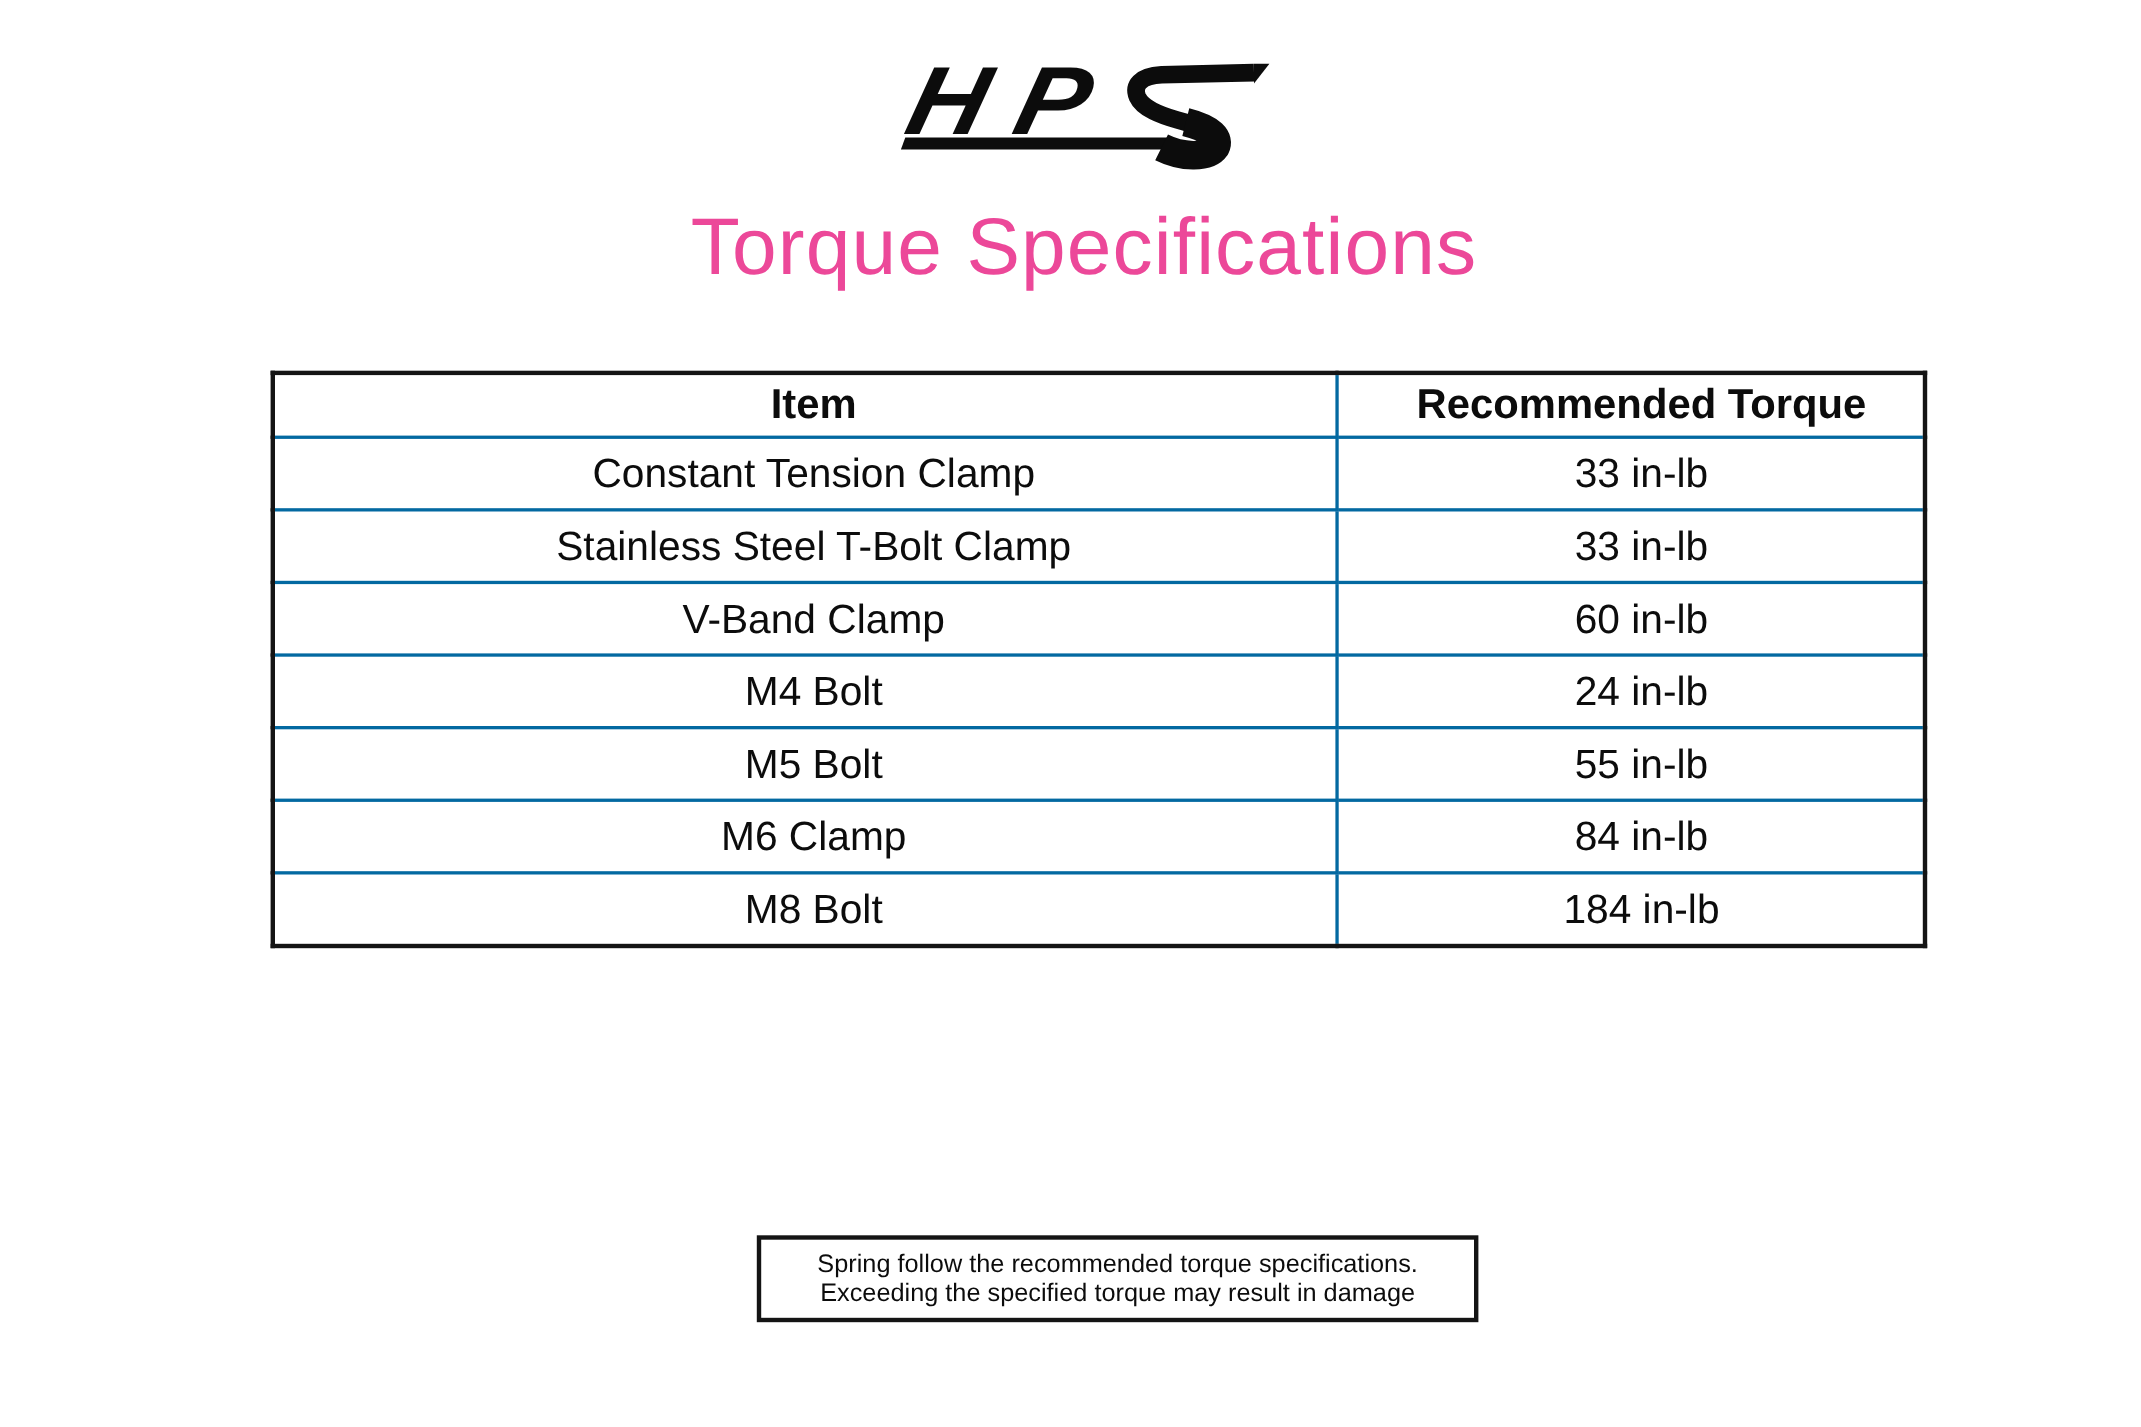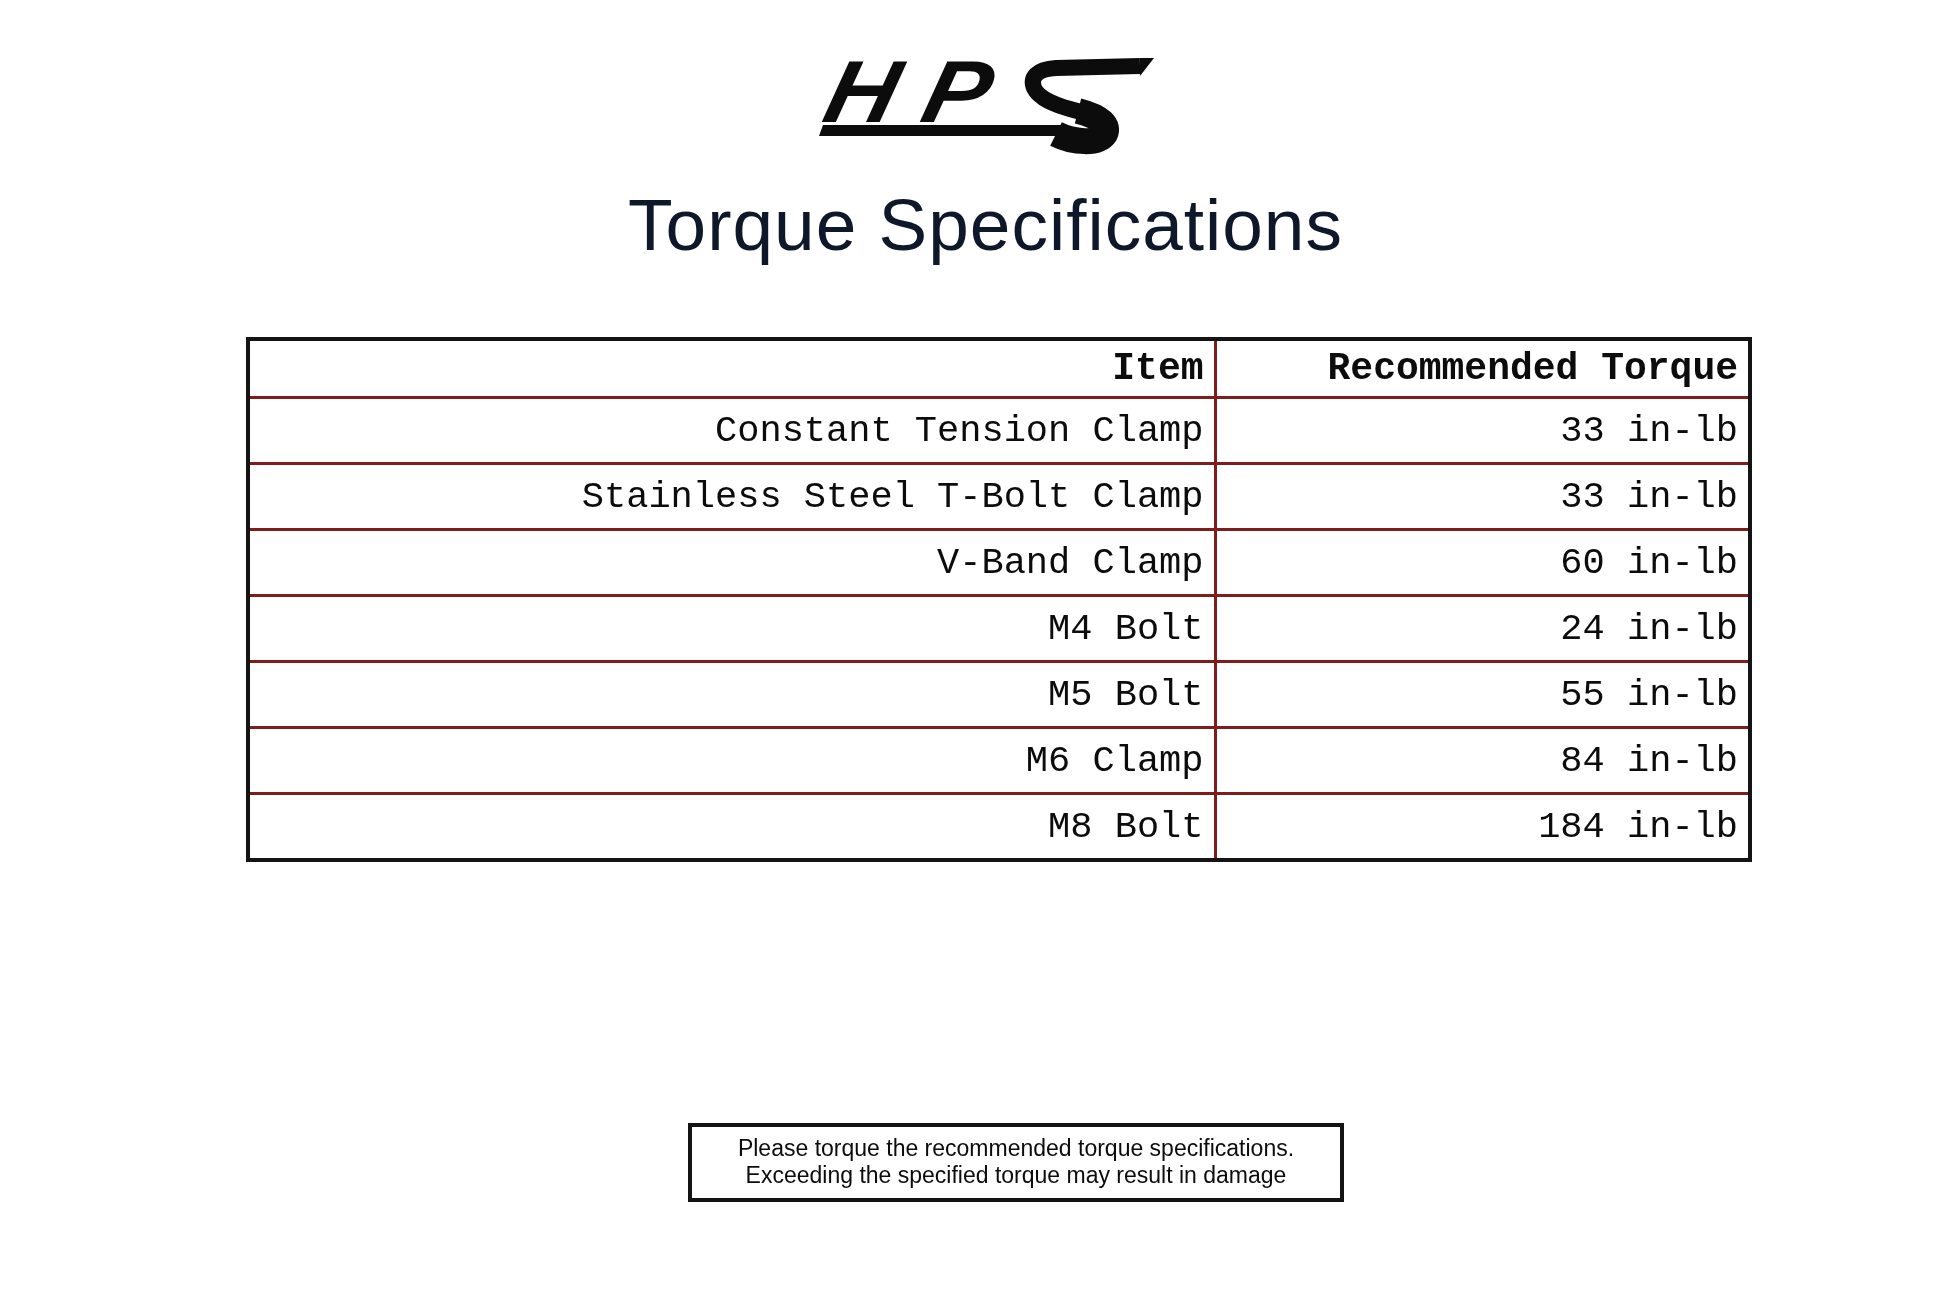--- a/index.html
+++ b/index.html
@@ -40,42 +40,41 @@
     position: absolute;
     left: 0;
     right: 0;
     top: 184px;
     margin: 0;
     text-align: center;
     font-size: 73px;
     line-height: 82px;
     font-weight: 400;
     letter-spacing: 1px;
-    color: #0f172a;
+    color: #ec4899;
     padding-left: 25px;
   }
 
   
   .spec-table {
     position: absolute;
     left: 246px;
     top: 337px;
     width: 1502px;
     border-collapse: collapse;
     table-layout: fixed;
     border: 4px solid #141414;
   }
   .spec-table th, .spec-table td {
-    border: 3px solid #7f1d1d;
-    text-align: right;
+    border: 3px solid #0369a1;
+    text-align: center;
     vertical-align: middle;
     padding: 0 10px 0 26px;
     white-space: nowrap;
     overflow: hidden;
-    font-family: Liberation Mono, monospace;
   }
   .spec-table th {
     height: 55px;
     font-size: 38px;
     font-weight: bold;
   }
   .spec-table td {
     height: 63px;
     font-size: 37px;
     font-weight: 400;
@@ -160,17 +159,17 @@
         <td class="col-torque">84 in-lb</td>
       </tr>
       <tr>
         <td class="col-item">M8 Bolt</td>
         <td class="col-torque">184 in-lb</td>
       </tr>
     </tbody>
   </table>
 
   <div class="note">
-    <div>Please torque the recommended torque specifications.</div>
+    <div>Spring follow the recommended torque specifications.</div>
     <div>Exceeding the specified torque may result in damage</div>
   </div>
 
 </div>
 
 </body></html>

